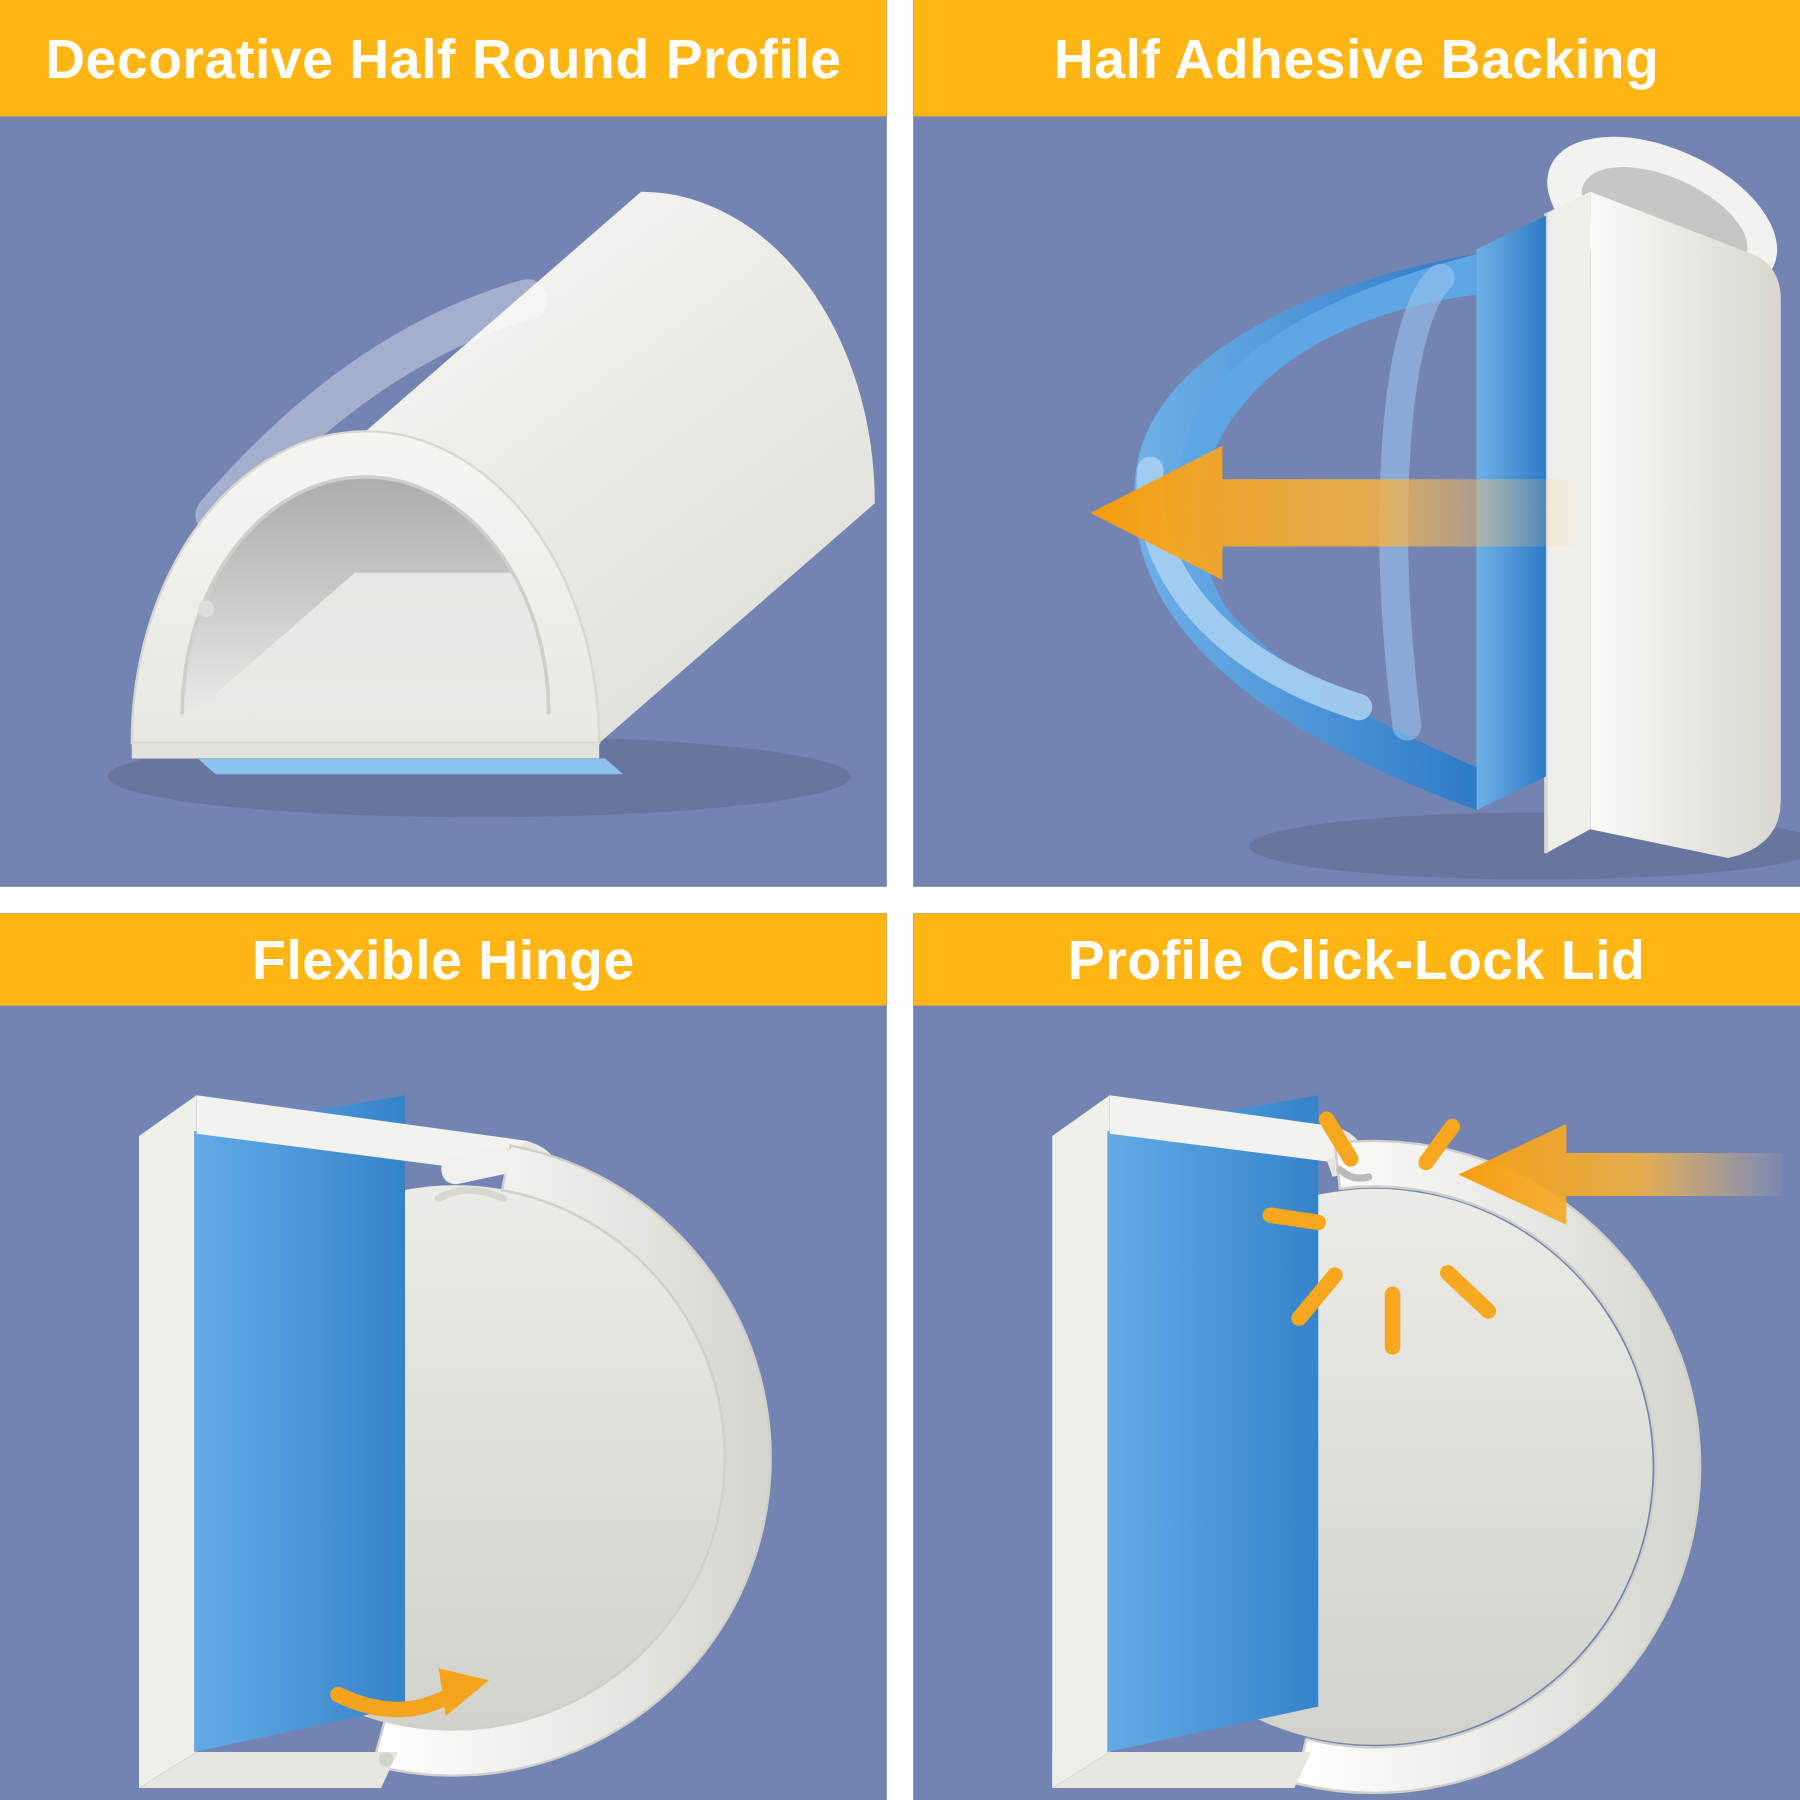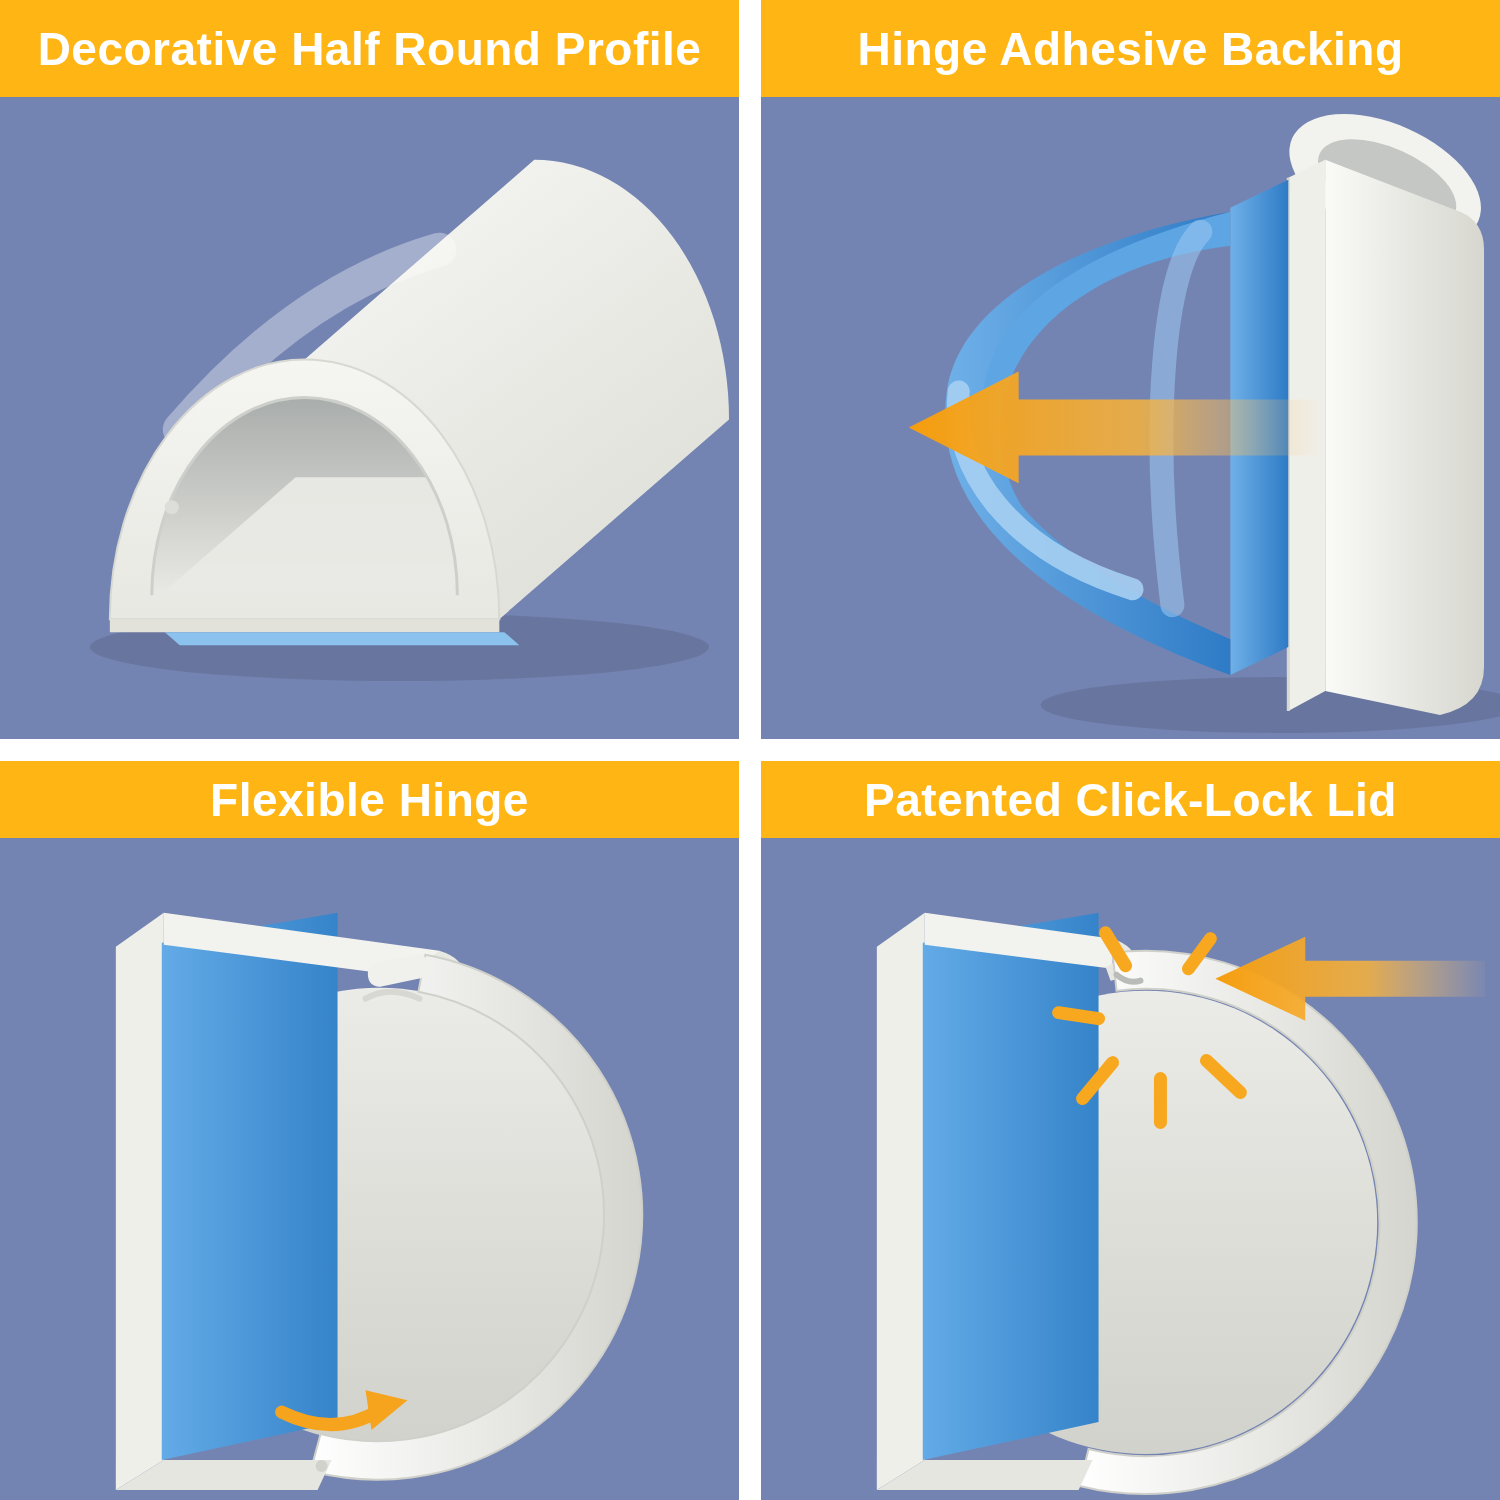--- a/index.html
+++ b/index.html
@@ -75,21 +75,21 @@
         </g>
         <path d="M152,596 A153,198 0 0 1 458,596" fill="none" stroke="#CDCFCB" stroke-width="3"></path>
         <circle cx="172" cy="508" r="7" fill="#DDDED9"></circle>
         <polygon points="110,620 500,620 500,633 110,633" fill="#E2E2DB"></polygon>
         <polygon points="165,633 505,633 520,646 180,646" fill="#8CC2EE"></polygon>
       </g>
     </svg>
   </div>
 
   <div class="panel">
-    <div class="header tall">Hinge Adhesive Backing</div>
+    <div class="header tall">Half Adhesive Backing</div>
     <svg class="illus" viewBox="0 0 740 740" preserveAspectRatio="none">
       <defs>
         <linearGradient id="p2lid" x1="0" y1="0" x2="1" y2="0">
           <stop offset="0" stop-color="#FAFAF7"></stop>
             <stop offset="1" stop-color="#D7D7D0"></stop>
         </linearGradient>
         <linearGradient id="p2film" x1="0" y1="0" x2="1" y2="0">
           <stop offset="0" stop-color="#6FB0E8"></stop>
             <stop offset="1" stop-color="#2E7BC6"></stop>
         </linearGradient>
@@ -146,21 +146,21 @@
         <circle cx="322" cy="706" r="6" fill="#D2D2CC"></circle>
       </g>
       <g>
         <path d="M282,652 Q335,678 380,650" stroke="#F6A41D" stroke-width="13" fill="none" stroke-linecap="round"></path>
         <polygon points="372,670 408,640 366,630" fill="#F6A41D"></polygon>
       </g>
     </svg>
   </div>
 
   <div class="panel">
-    <div class="header short">Patented Click-Lock Lid</div>
+    <div class="header short">Profile Click-Lock Lid</div>
     <svg class="illus" viewBox="0 0 740 740" preserveAspectRatio="none">
       <defs>
         <linearGradient id="p4lid" x1="0" y1="0" x2="1" y2="0">
           <stop offset="0" stop-color="#FFFFFF"></stop>
             <stop offset="1" stop-color="#D5D5CF"></stop>
         </linearGradient>
         <linearGradient id="p4film" x1="0" y1="0" x2="1" y2="0">
           <stop offset="0" stop-color="#63ABE7"></stop>
             <stop offset="1" stop-color="#3583C9"></stop>
         </linearGradient>

